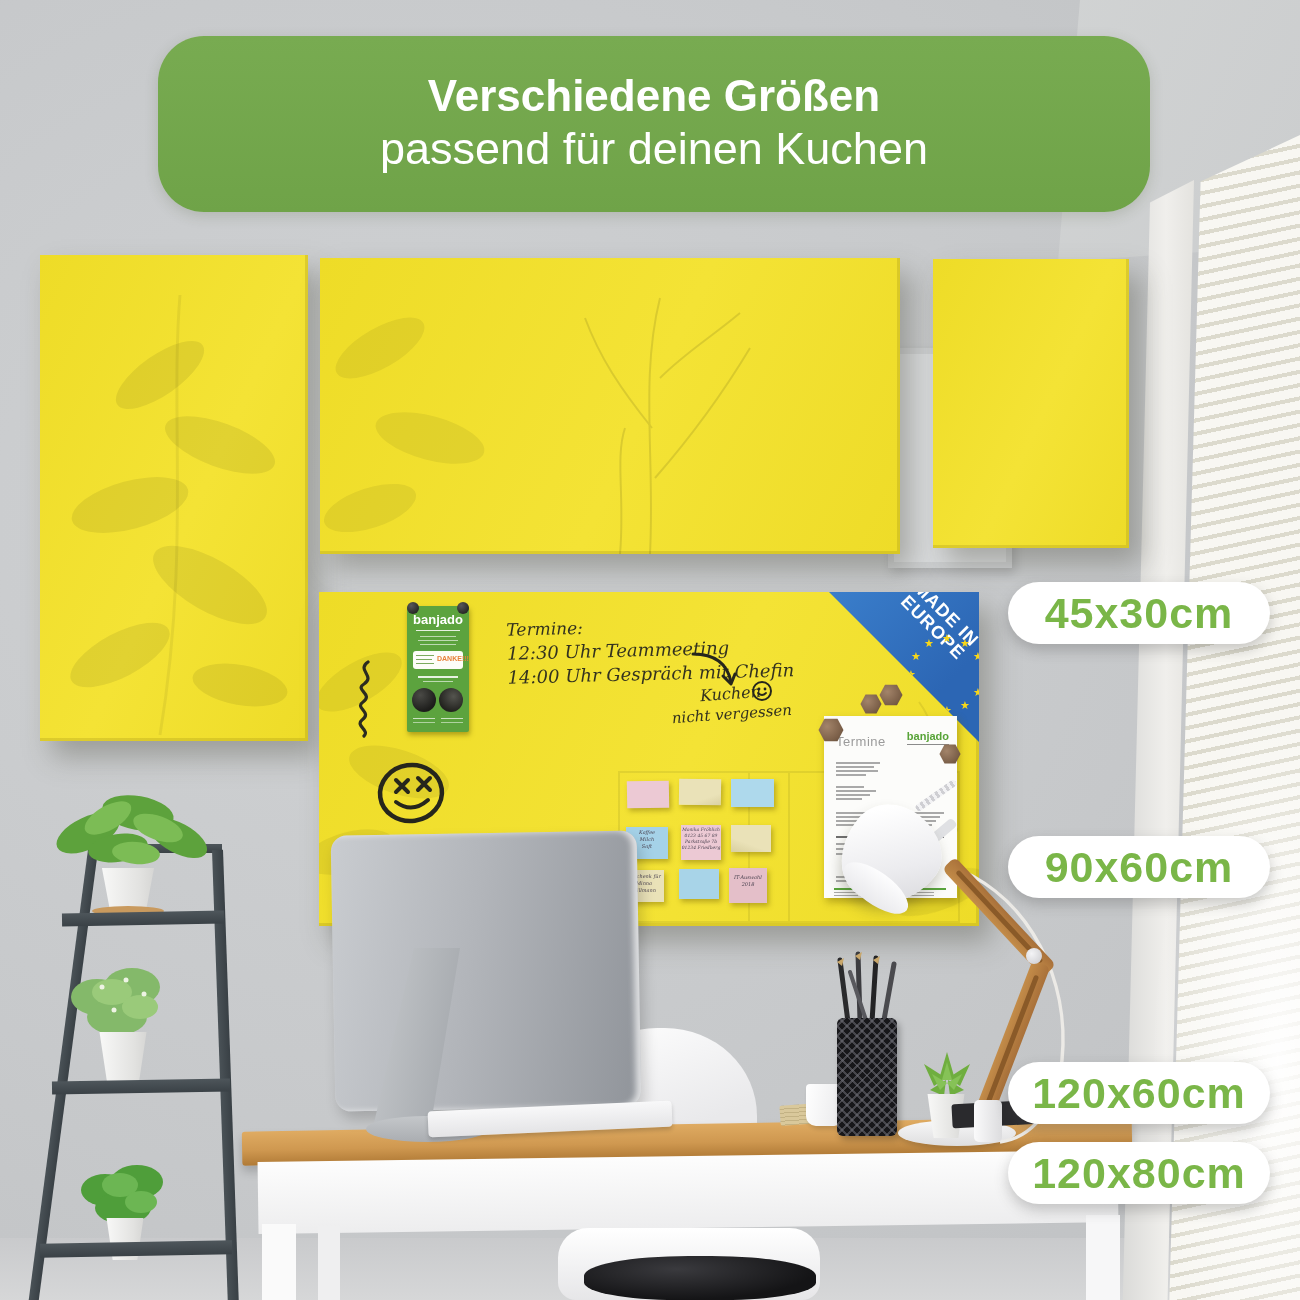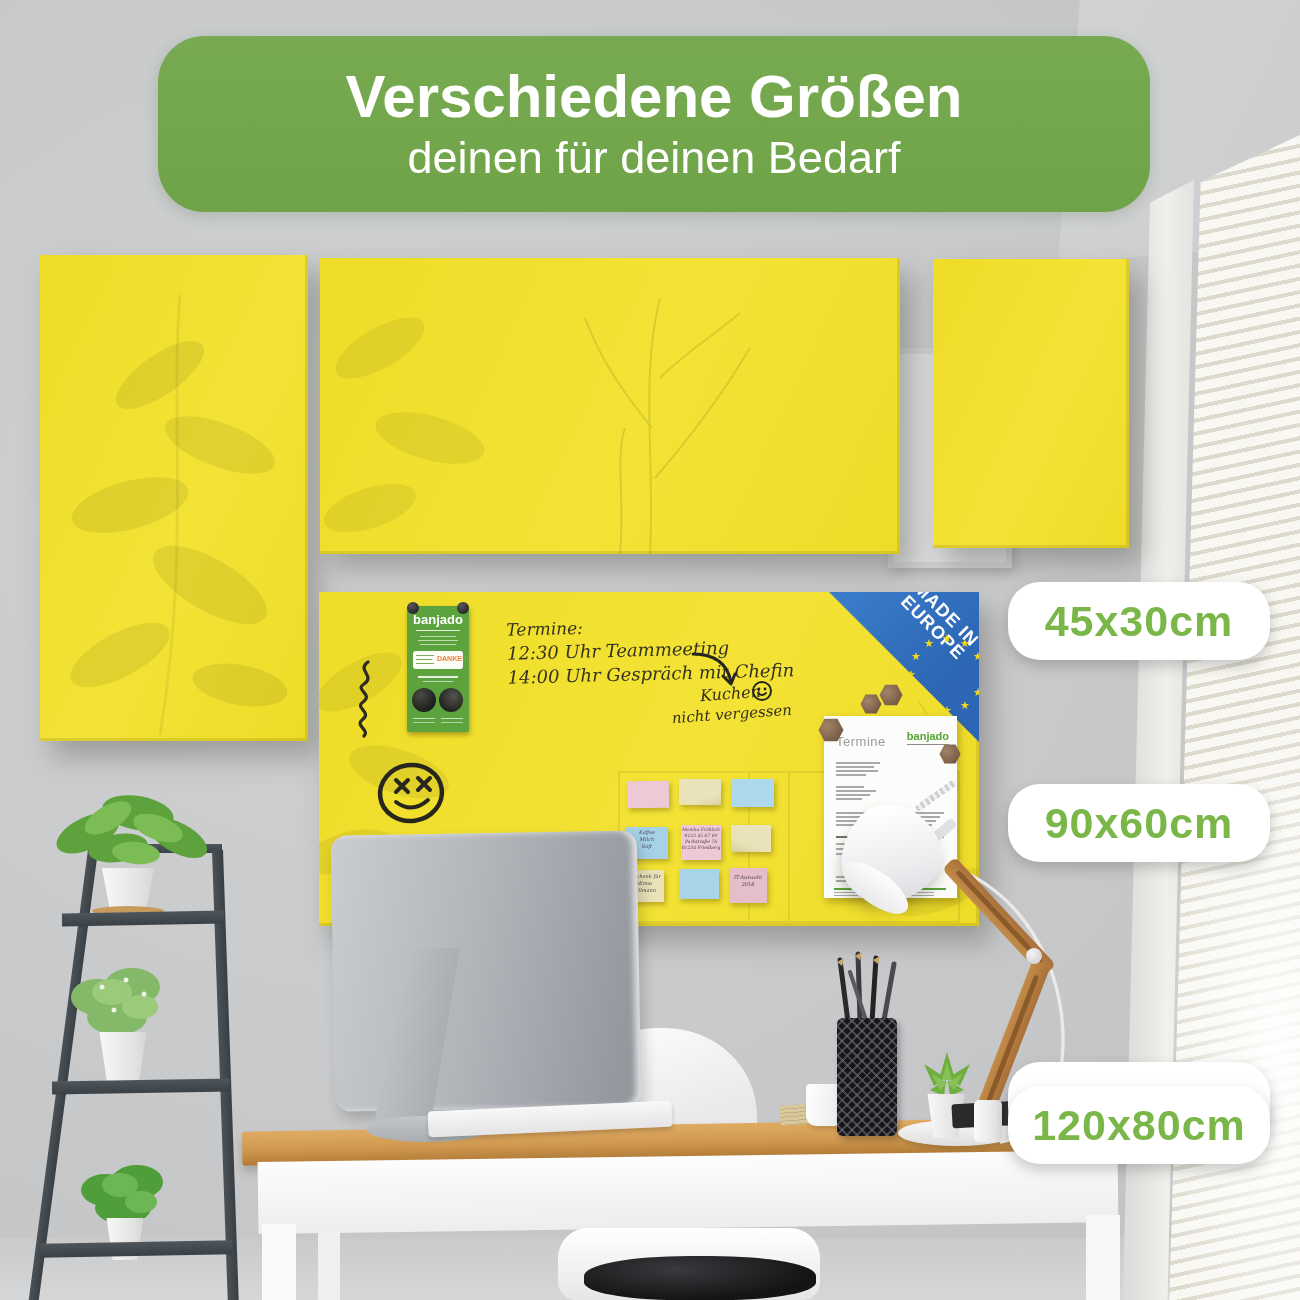--- a/index.html
+++ b/index.html
@@ -28,23 +28,23 @@
 
   
   .board{background:linear-gradient(115deg,#eedc27 0%,#f4e335 55%,#eedc28 100%);
     box-shadow:12px 16px 26px rgba(70,70,55,.35), inset -3px -3px 0 rgba(150,135,20,.25);}
   .leafsvg{position:absolute;left:0;top:0;width:100%;height:100%;}
 
   
   #banner{left:158px;top:36px;width:992px;height:176px;border-radius:46px;
     background:linear-gradient(#78ab51,#6fa348);box-shadow:0 4px 14px rgba(60,80,40,.18);
     display:flex;flex-direction:column;align-items:center;justify-content:center;color:#fff;}
-  #banner .t1{font-size:60px;font-weight:700;line-height:1.05;}
+  #banner .t1{font-size:44px;font-weight:700;line-height:1.05;}
   #banner .t2{font-size:45px;font-weight:500;margin-top:4px;}
-  .pill{left:1008px;width:262px;height:78px;border-radius:32px;background:#fff;
+  .pill{left:1008px;width:262px;height:62px;border-radius:32px;background:#fff;
     box-shadow:0 6px 14px rgba(70,70,70,.28);display:flex;align-items:center;justify-content:center;
     color:#7ab648;font-size:43px;font-weight:700;letter-spacing:1px;}
 
   
   .hand{font-family:"DejaVu Serif",serif;font-style:italic;color:#33321f;}
   .note{box-shadow:2px 3px 5px rgba(120,105,10,.45);}
   .note .nl{display:block;font-family:"DejaVu Serif",serif;font-style:italic;
     font-size:5px;line-height:1.35;color:#4c4452;text-align:center;}
   .hex{clip-path:polygon(25% 3%,75% 3%,98% 50%,75% 97%,25% 97%,2% 50%);
     background:radial-gradient(circle at 35% 35%,#a3846a,#7d614a 60%,#5c4634);}
@@ -398,21 +398,21 @@
     </div>
   <div class="abs" style="left:1026px;top:948px;width:16px;height:16px;border-radius:50%;background:radial-gradient(circle at 35% 35%,#f4f4f6,#c9c9cd);"></div>
   <div class="abs" style="left:912px;top:792px;width:48px;height:7px;transform:rotate(-35deg);border-radius:4px;background:repeating-linear-gradient(90deg,#cfcfd3 0 3px,#f2f2f4 3px 6px);"></div>
   <div class="abs" style="left:928px;top:826px;width:30px;height:10px;transform:rotate(-40deg);border-radius:4px;background:#e0e1e4;"></div>
   <div class="abs" style="left:842px;top:806px;width:96px;height:100px;transform:rotate(38deg);border-radius:48% 52% 55% 45% / 40% 38% 62% 58%;background:linear-gradient(130deg,#ffffff 15%,#ececef 60%,#d4d4d8);box-shadow:4px 8px 14px rgba(60,60,40,.28);"></div>
   <div class="abs" style="left:838px;top:872px;width:76px;height:32px;transform:rotate(36deg);border-radius:50%;background:linear-gradient(#fdfdfe,#e9e9ec);"></div>
   <div class="abs" style="left:974px;top:1100px;width:28px;height:42px;border-radius:5px;background:linear-gradient(90deg,#fafafb,#dcdcde);"></div>
 
   <div class="abs" id="banner">
     <div class="t1">Verschiedene Größen</div>
-    <div class="t2">deinen für deinen Bedarf</div>
+    <div class="t2">passend für deinen Kuchen</div>
   </div>
 
   <div class="abs pill" style="top:582px;">45x30cm</div>
-  <div class="abs pill" style="top:784px;">90x60cm</div>
+  <div class="abs pill" style="top:836px;">90x60cm</div>
   <div class="abs pill" style="top:1062px;">120x60cm</div>
-  <div class="abs pill" style="top:1086px;">120x80cm</div>
+  <div class="abs pill" style="top:1142px;">120x80cm</div>
 
 </div>
 
 </body></html>

